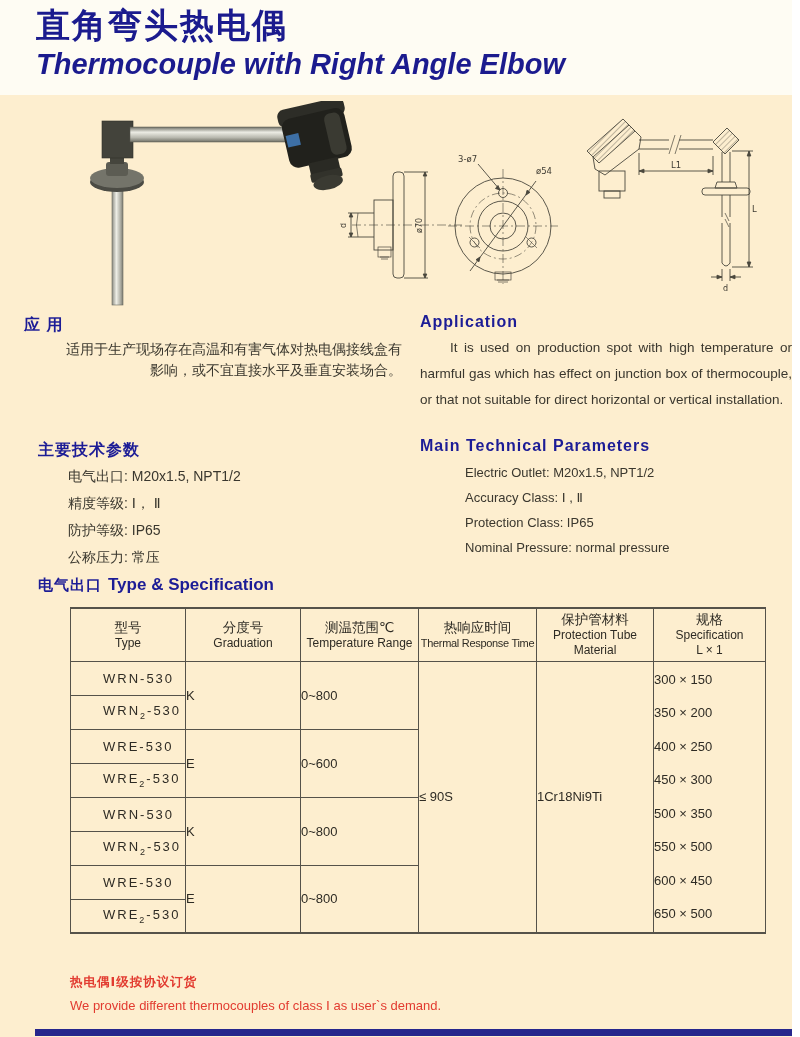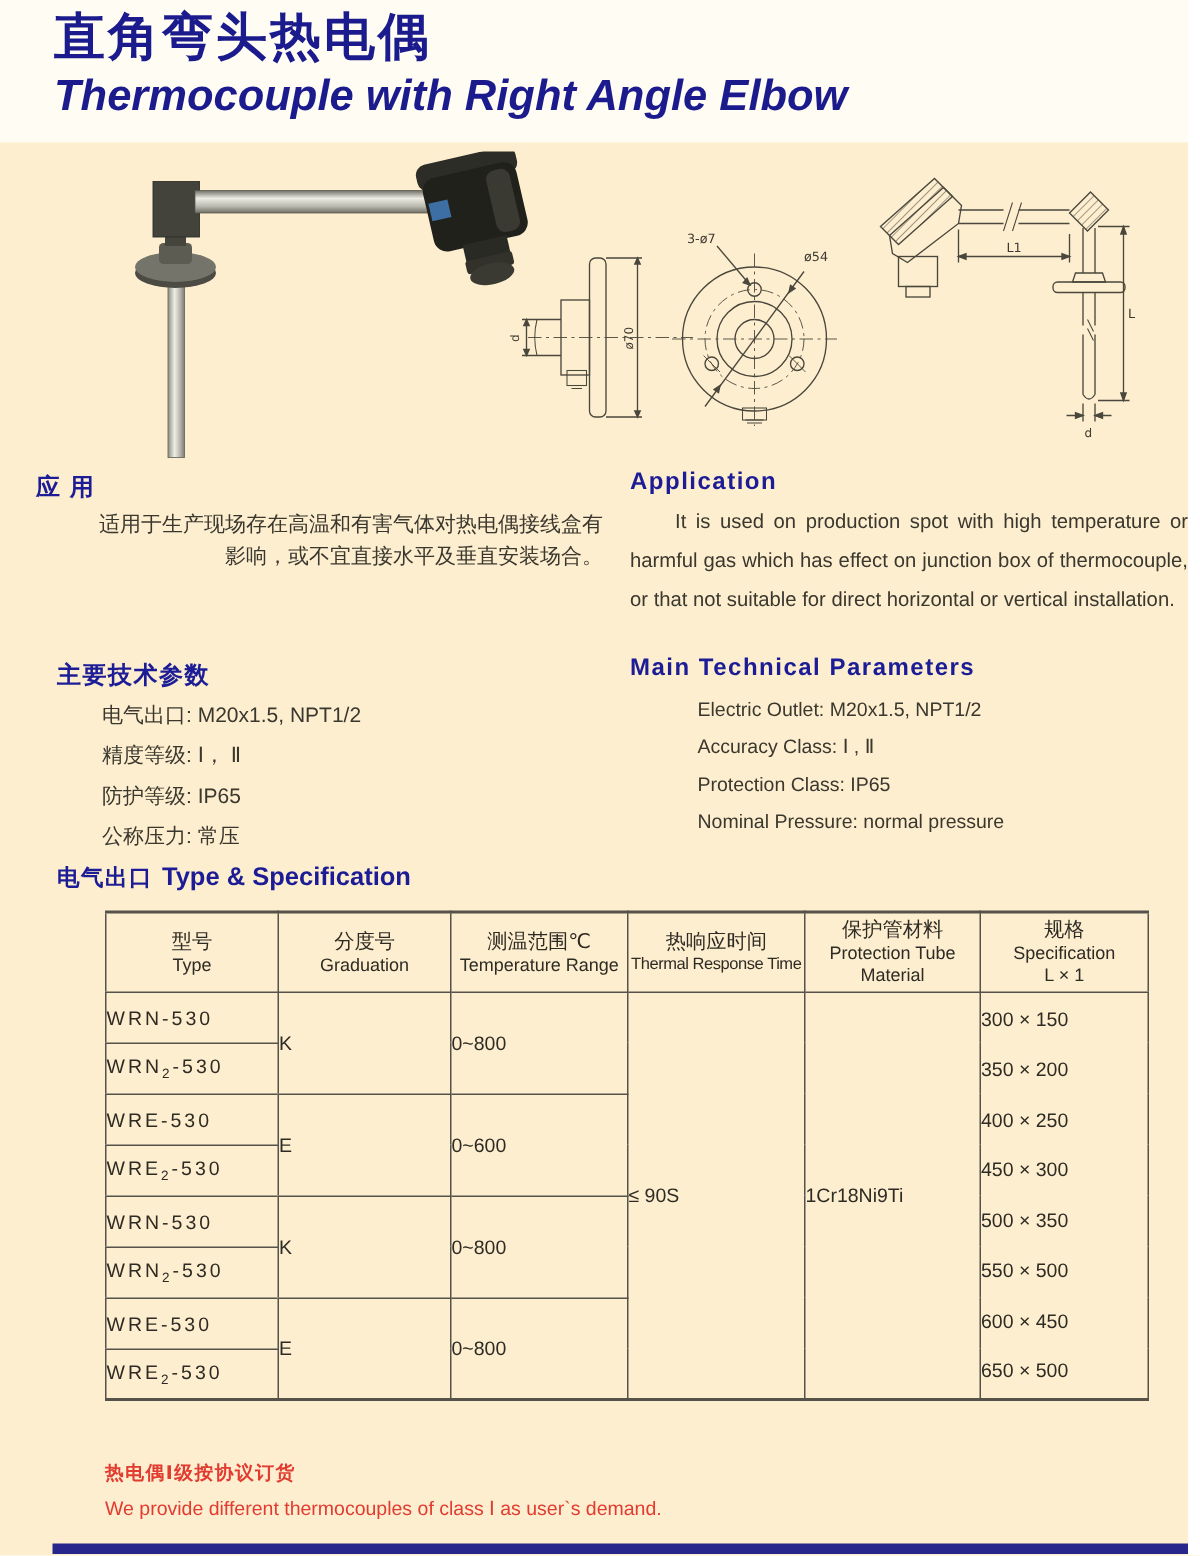--- a/index.html
+++ b/index.html
@@ -28,21 +28,21 @@
     border-top:2px solid #55524a; border-bottom:2px solid #55524a;
     border-left:1px solid #55524a; border-right:1px solid #55524a; }
   .spec-table th, .spec-table td { font-weight:normal; vertical-align:middle;
     color:#2e2b24; font-size:13px; }
   .spec-table thead th { height:53px; border-bottom:1px solid #55524a; border-right:1px solid #55524a; }
   .spec-table thead th:last-child { border-right:none; }
   .hdr-zh { display:block; font-size:13.5px; line-height:17px; }
   .hdr-en { display:block; font-size:12px; line-height:15px; }
   .hdr-en.tight { font-size:11px; letter-spacing:-0.3px; }
   .spec-table tbody td { height:34px; }
-  td.c-type { border-right:1px solid #55524a; border-bottom:1px solid #55524a; letter-spacing:2px; }
+  td.c-type { border-right:1px solid #55524a; border-bottom:1px solid #55524a; letter-spacing:2px;padding-left:32px; }
   tr.last-row td.c-type { border-bottom:none; }
   td.c-grad, td.c-range { border-right:1px solid #55524a; border-bottom:1px solid #55524a; }
   td.no-bb { border-bottom:none !important; }
   td.c-thermal, td.c-tube { border-right:1px solid #55524a; }
   td.c-spec { border-right:none; }
   .spec-vals { display:flex; flex-direction:column; justify-content:space-around; height:268px; }
   .spec-vals div { line-height:16px; }
   sub.s2 { font-size:9px; }
 
   .note-zh { font-size:12.5px; font-weight:bold; color:#e23b30; letter-spacing:1px; }

